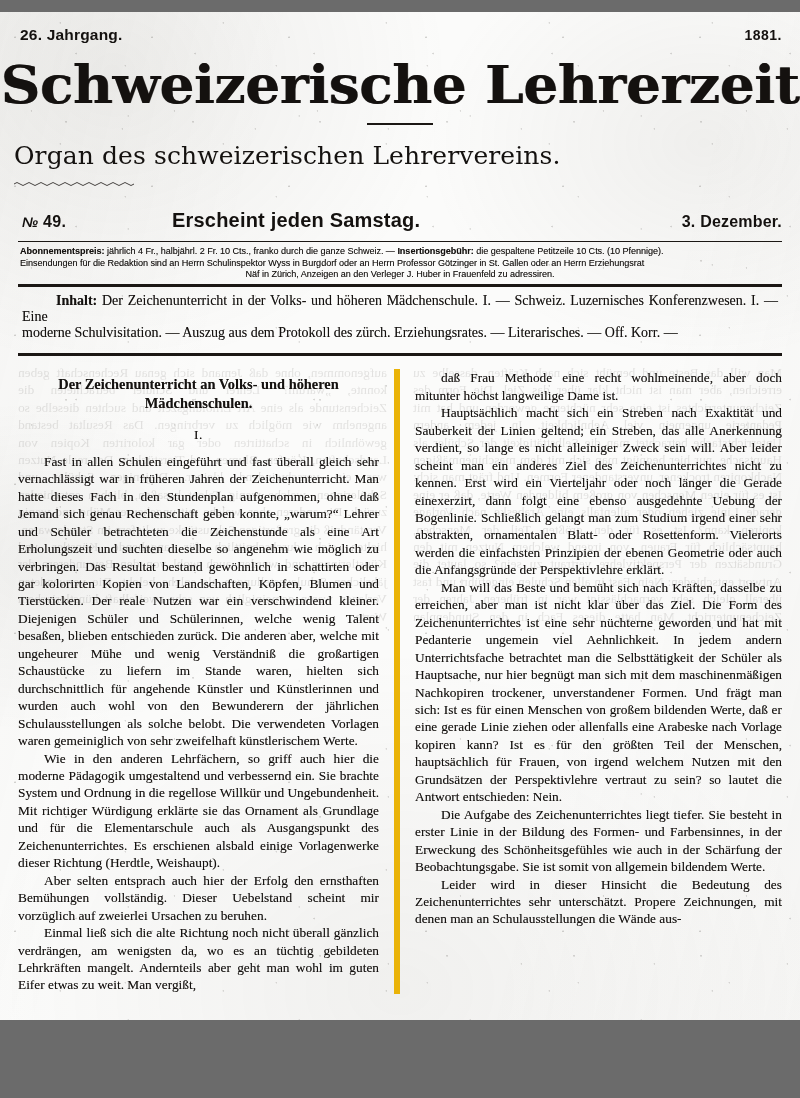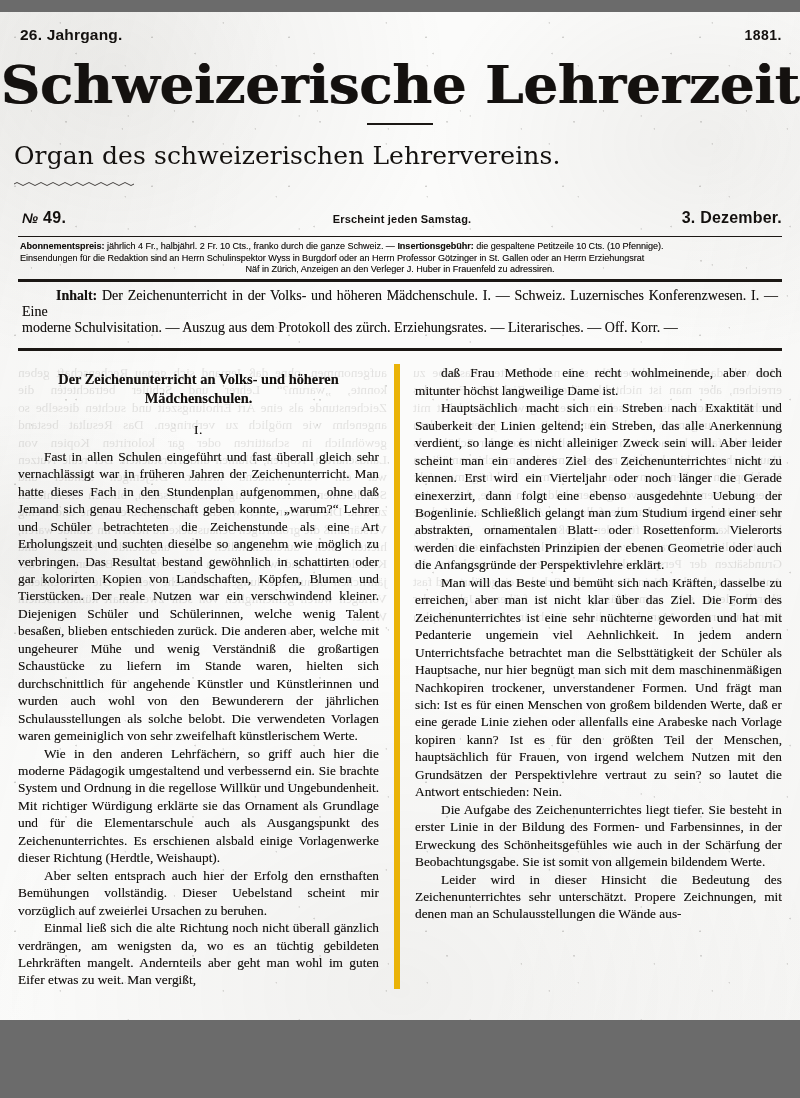--- a/index.html
+++ b/index.html
@@ -142,21 +142,21 @@
     display: flex;
     align-items: baseline;
     justify-content: space-between;
     font-family: "Liberation Sans", sans-serif;
     font-weight: bold;
     font-size: 16px;
     margin-top: 18px;
     padding: 0 4px 0 8px;
   }
   .issueline .issue-no { min-width: 150px; text-align: left; letter-spacing: .3px; }
-  .issueline .freq { flex: 1; text-align: center; font-size: 11px; letter-spacing: .2px; }
+  .issueline .freq { flex: 1; text-align: left; font-size: 20px; letter-spacing: .2px; }
   .issueline .date { min-width: 150px; text-align: right; letter-spacing: .2px; }
   .numero { font-style: italic; font-size: 14px; }
 
   .rule-thin {
     position: relative;
     z-index: 5;
     height: 1px;
     background: #1b1714;
     margin: 9px 4px 0 4px;
   }

